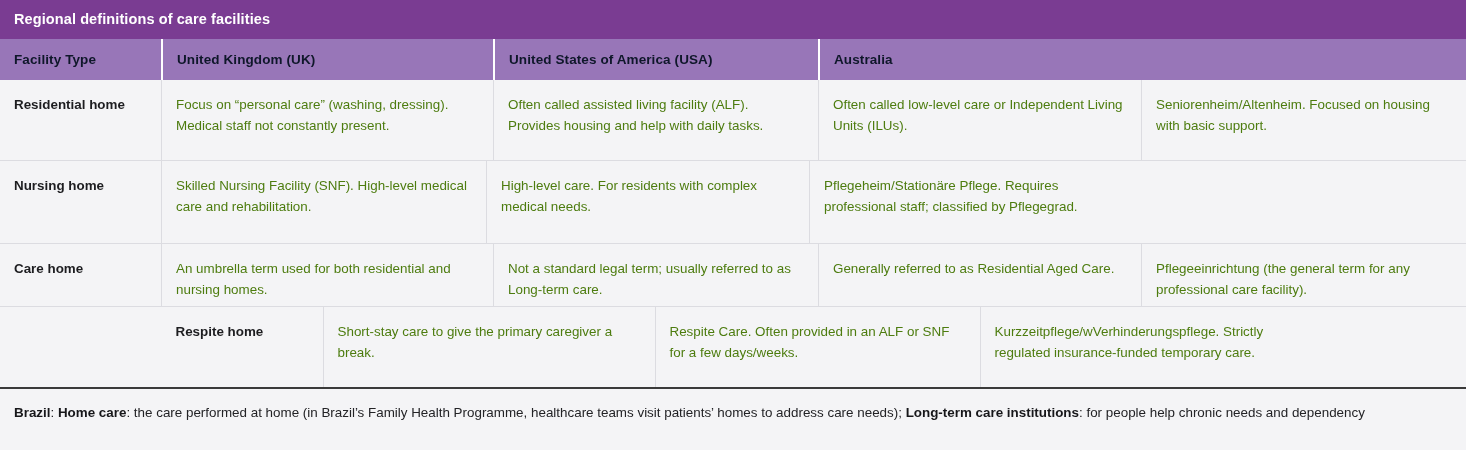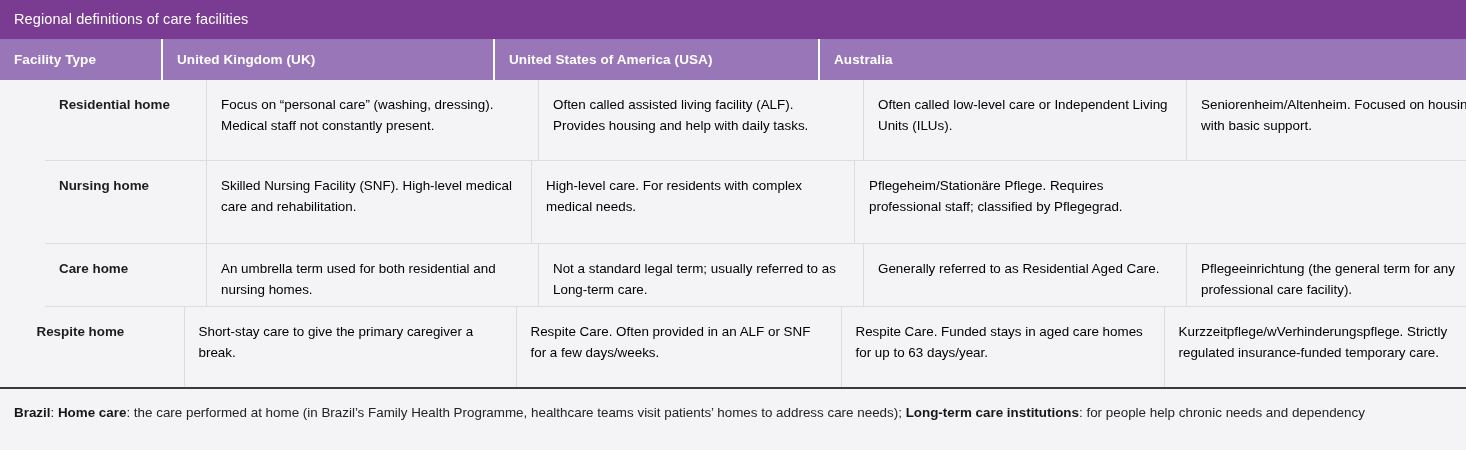--- a/index.html
+++ b/index.html
@@ -29,38 +29,38 @@
     min-height: 39px;
     background: #7a3c92;
     display: flex;
     align-items: center;
     padding: 0 0 0 14px;
     box-sizing: border-box;
   }
   .title-bar .title-text {
     color: #ffffff;
     font-size: 14.5px;
-    font-weight: normal;
+    font-weight: bold;
     letter-spacing: 0.1px;
     line-height: 1;
   }
 
   
   .header-row {
     height: 41px;
     min-height: 41px;
     display: flex;
     background: #9876b8;
   }
   .header-cell {
     box-sizing: border-box;
     display: flex;
     align-items: center;
     padding: 0 0 0 14px;
-    color: #ffffff;
+    color: #0f172a;
     font-size: 13.5px;
     font-weight: bold;
     letter-spacing: 0.1px;
     border-left: 2px solid #ffffff;
   }
   .header-cell:first-child {
     border-left: none;
   }
 
   
@@ -75,37 +75,36 @@
     flex: 1 1 auto;
     display: flex;
     flex-direction: column;
     background: #f4f4f6;
     border-bottom: 2.5px solid #3a3a3a;
   }
   .data-row {
     display: flex;
     background: #f4f4f6;
     border-bottom: 1px solid #dcdce1;
-    margin-left: 45px;
   }
   .data-row:last-child {
     border-bottom: none;
     justify-content: center;
   }
   .r0 { height: 80px; }
   .r1 { height: 82px; }
   .r2 { height: 62px; }
   .r3 { height: 80px; }
 
   .data-cell {
     box-sizing: border-box;
     padding: 14px 16px 8px 14px;
     font-size: 13.4px;
     line-height: 1.58;
-    color: #000000;
+    color: #4d7c0f;
     border-left: 1px solid #dcdce1;
     overflow: hidden;
   }
   .data-cell:first-child {
     border-left: none;
   }
   .row-head {
     font-weight: bold;
     color: #1d1d20;
     font-size: 13.4px;
@@ -164,21 +163,20 @@
       <div class="data-cell col-1">An umbrella term used for both residential and nursing homes.</div>
       <div class="data-cell col-2">Not a standard legal term; usually referred to as Long-term care.</div>
       <div class="data-cell col-3">Generally referred to as Residential Aged Care.</div>
       <div class="data-cell col-4">Pflegeeinrichtung (the general term for any professional care facility).</div>
     </div>
 
     <div class="data-row r3">
       <div class="data-cell col-0 row-head">Respite home</div>
       <div class="data-cell col-1">Short-stay care to give the primary caregiver a break.</div>
       <div class="data-cell col-2">Respite Care. Often provided in an ALF or SNF for a few days/weeks.</div>
-      <div class="data-cell col-3">Respite Care. Funded stays in aged care homes for up to 63 days/year.</div>
       <div class="data-cell col-4">Kurzzeitpflege/wVerhinderungspflege. Strictly regulated insurance-funded temporary care.</div>
     </div>
 
   </div>
 
   <div class="footer">
     <b>Brazil</b><span>: </span><b>Home care</b><span>: the care performed at home (in Brazil’s Family Health Programme, healthcare teams visit patients’ homes to address care needs); </span><b>Long-term care institutions</b><span>: for people help chronic needs and dependency</span>
   </div>
 
 </div>

